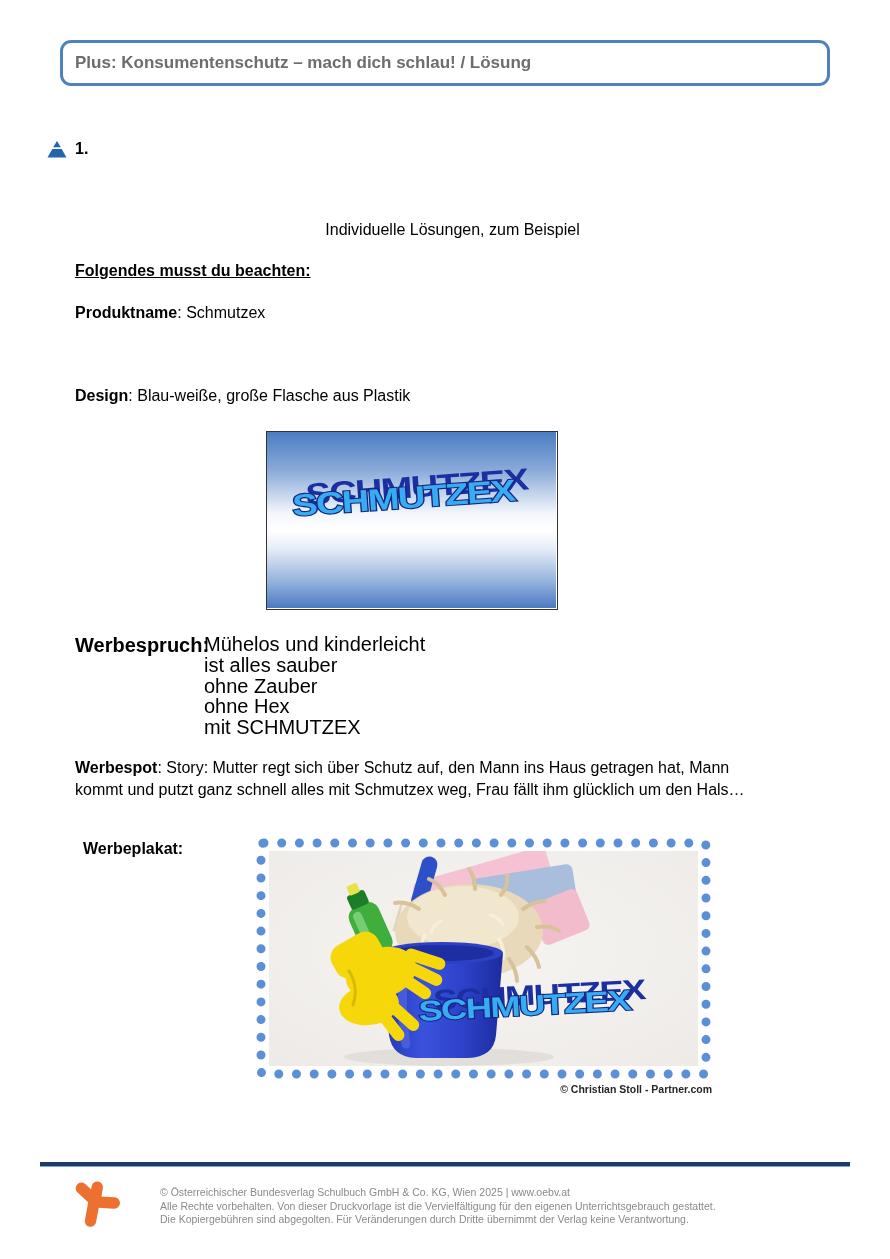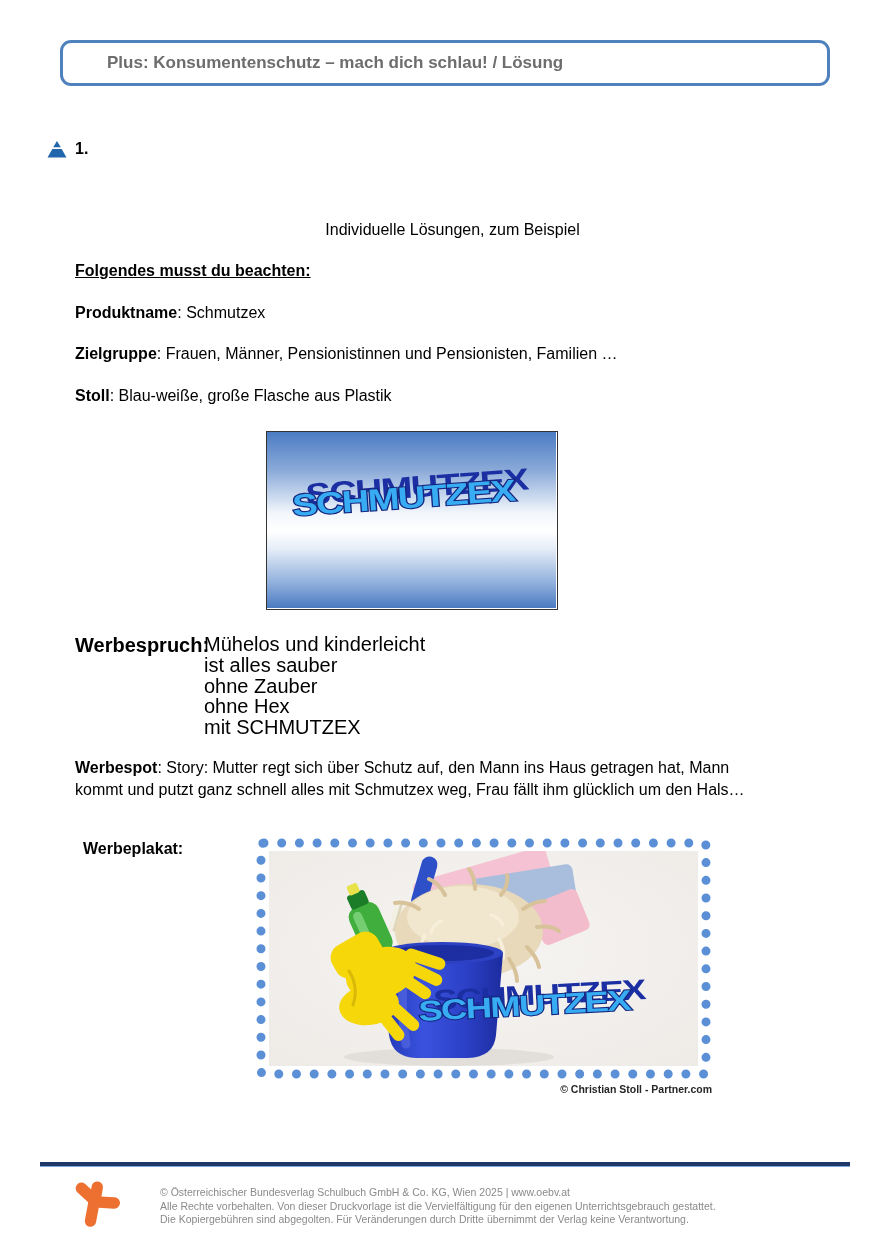--- a/index.html
+++ b/index.html
@@ -7,21 +7,21 @@
   body { font-family:"Liberation Sans", sans-serif; color:#000; }
   .page {
     position:relative; width:890px; height:1259px; margin:0 auto;
     background:#ffffff; overflow:hidden;
   }
 
   
   .header-box {
     position:absolute; left:60px; top:40px; width:770px; height:46px;
     border:3px solid #4f81bd; border-radius:11px;
-    display:flex; align-items:center; padding-left:44px;
+    display:flex; align-items:center; padding-left:12px;
   }
   .header-box .title { font-size:17px; font-weight:bold; color:#6d6d6d; }
 
   
   .task { position:absolute; left:47px; top:139px; width:790px; display:flex; }
   .task-icon { width:20px; height:18px; margin-top:2px; flex:0 0 auto; }
   .task-number { font-weight:bold; font-size:16px; width:30px; padding-left:8px; flex:0 0 auto; line-height:20.5px; }
   .task-text { font-weight:bold; font-size:16px; line-height:20.5px; }
 
   .solution-note {
@@ -91,25 +91,22 @@
     <div class="task-number">1.</div>
   </div>
 
   <div class="solution-note">Individuelle Lösungen, zum Beispiel</div>
 
   <div class="checklist-heading">Folgendes musst du beachten:</div>
 
   <div class="field field-produktname">
     <b>Produktname</b><span>: Schmutzex</span>
   </div>
-  <div class="field field-zielgruppe">
-    <b>Zielgruppe</b><span>: Frauen, Männer, Pensionistinnen und Pensionisten, Familien …</span>
-  </div>
   <div class="field field-design">
-    <b>Stoll</b><span>: Blau-weiße, große Flasche aus Plastik</span>
+    <b>Design</b><span>: Blau-weiße, große Flasche aus Plastik</span>
   </div>
 
   <div class="product-image">
     <svg width="289" height="176" viewBox="0 0 289 176">
       <defs>
         <linearGradient id="bgGradV" x1="0" y1="0" x2="0" y2="1">
           <stop offset="0" stop-color="#4b7cc3"></stop>
           <stop offset="0.22" stop-color="#8babd9"></stop>
           <stop offset="0.46" stop-color="#f2f6fb"></stop>
           <stop offset="0.56" stop-color="#ffffff"></stop>

